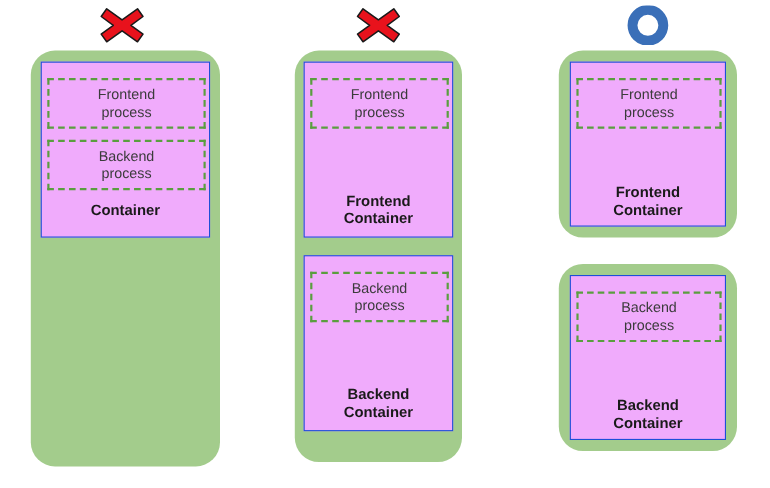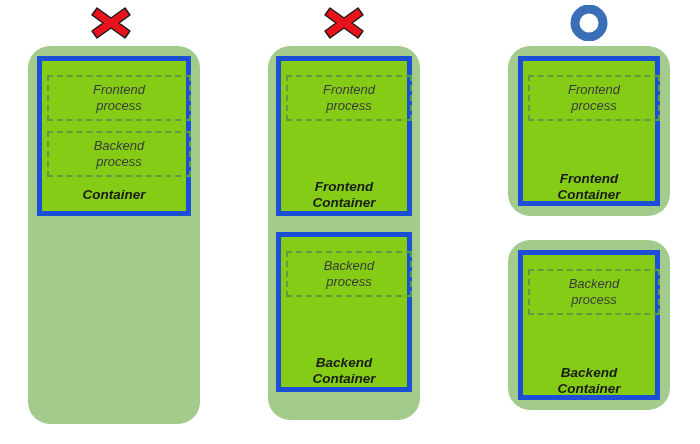--- a/index.html
+++ b/index.html
@@ -33,27 +33,26 @@
   .shell {
     position: absolute;
     background: #a3cc8c;
     border-radius: 22px;
     box-sizing: border-box;
   }
 
   
   .card {
     position: absolute;
-    background: #84cc16;
-    border: 5px solid #1d4ed8;
+    background: #f0abfc;
+    border: 1px solid #1d4ed8;
     box-sizing: border-box;
     display: flex;
     flex-direction: column;
     align-items: stretch;
-    font-style: italic;
   }
 
   
   .proc {
     position: absolute;
     border: 2px dashed #5a9e3f;
     box-sizing: border-box;
     display: flex;
     flex-direction: column;
     align-items: center;

